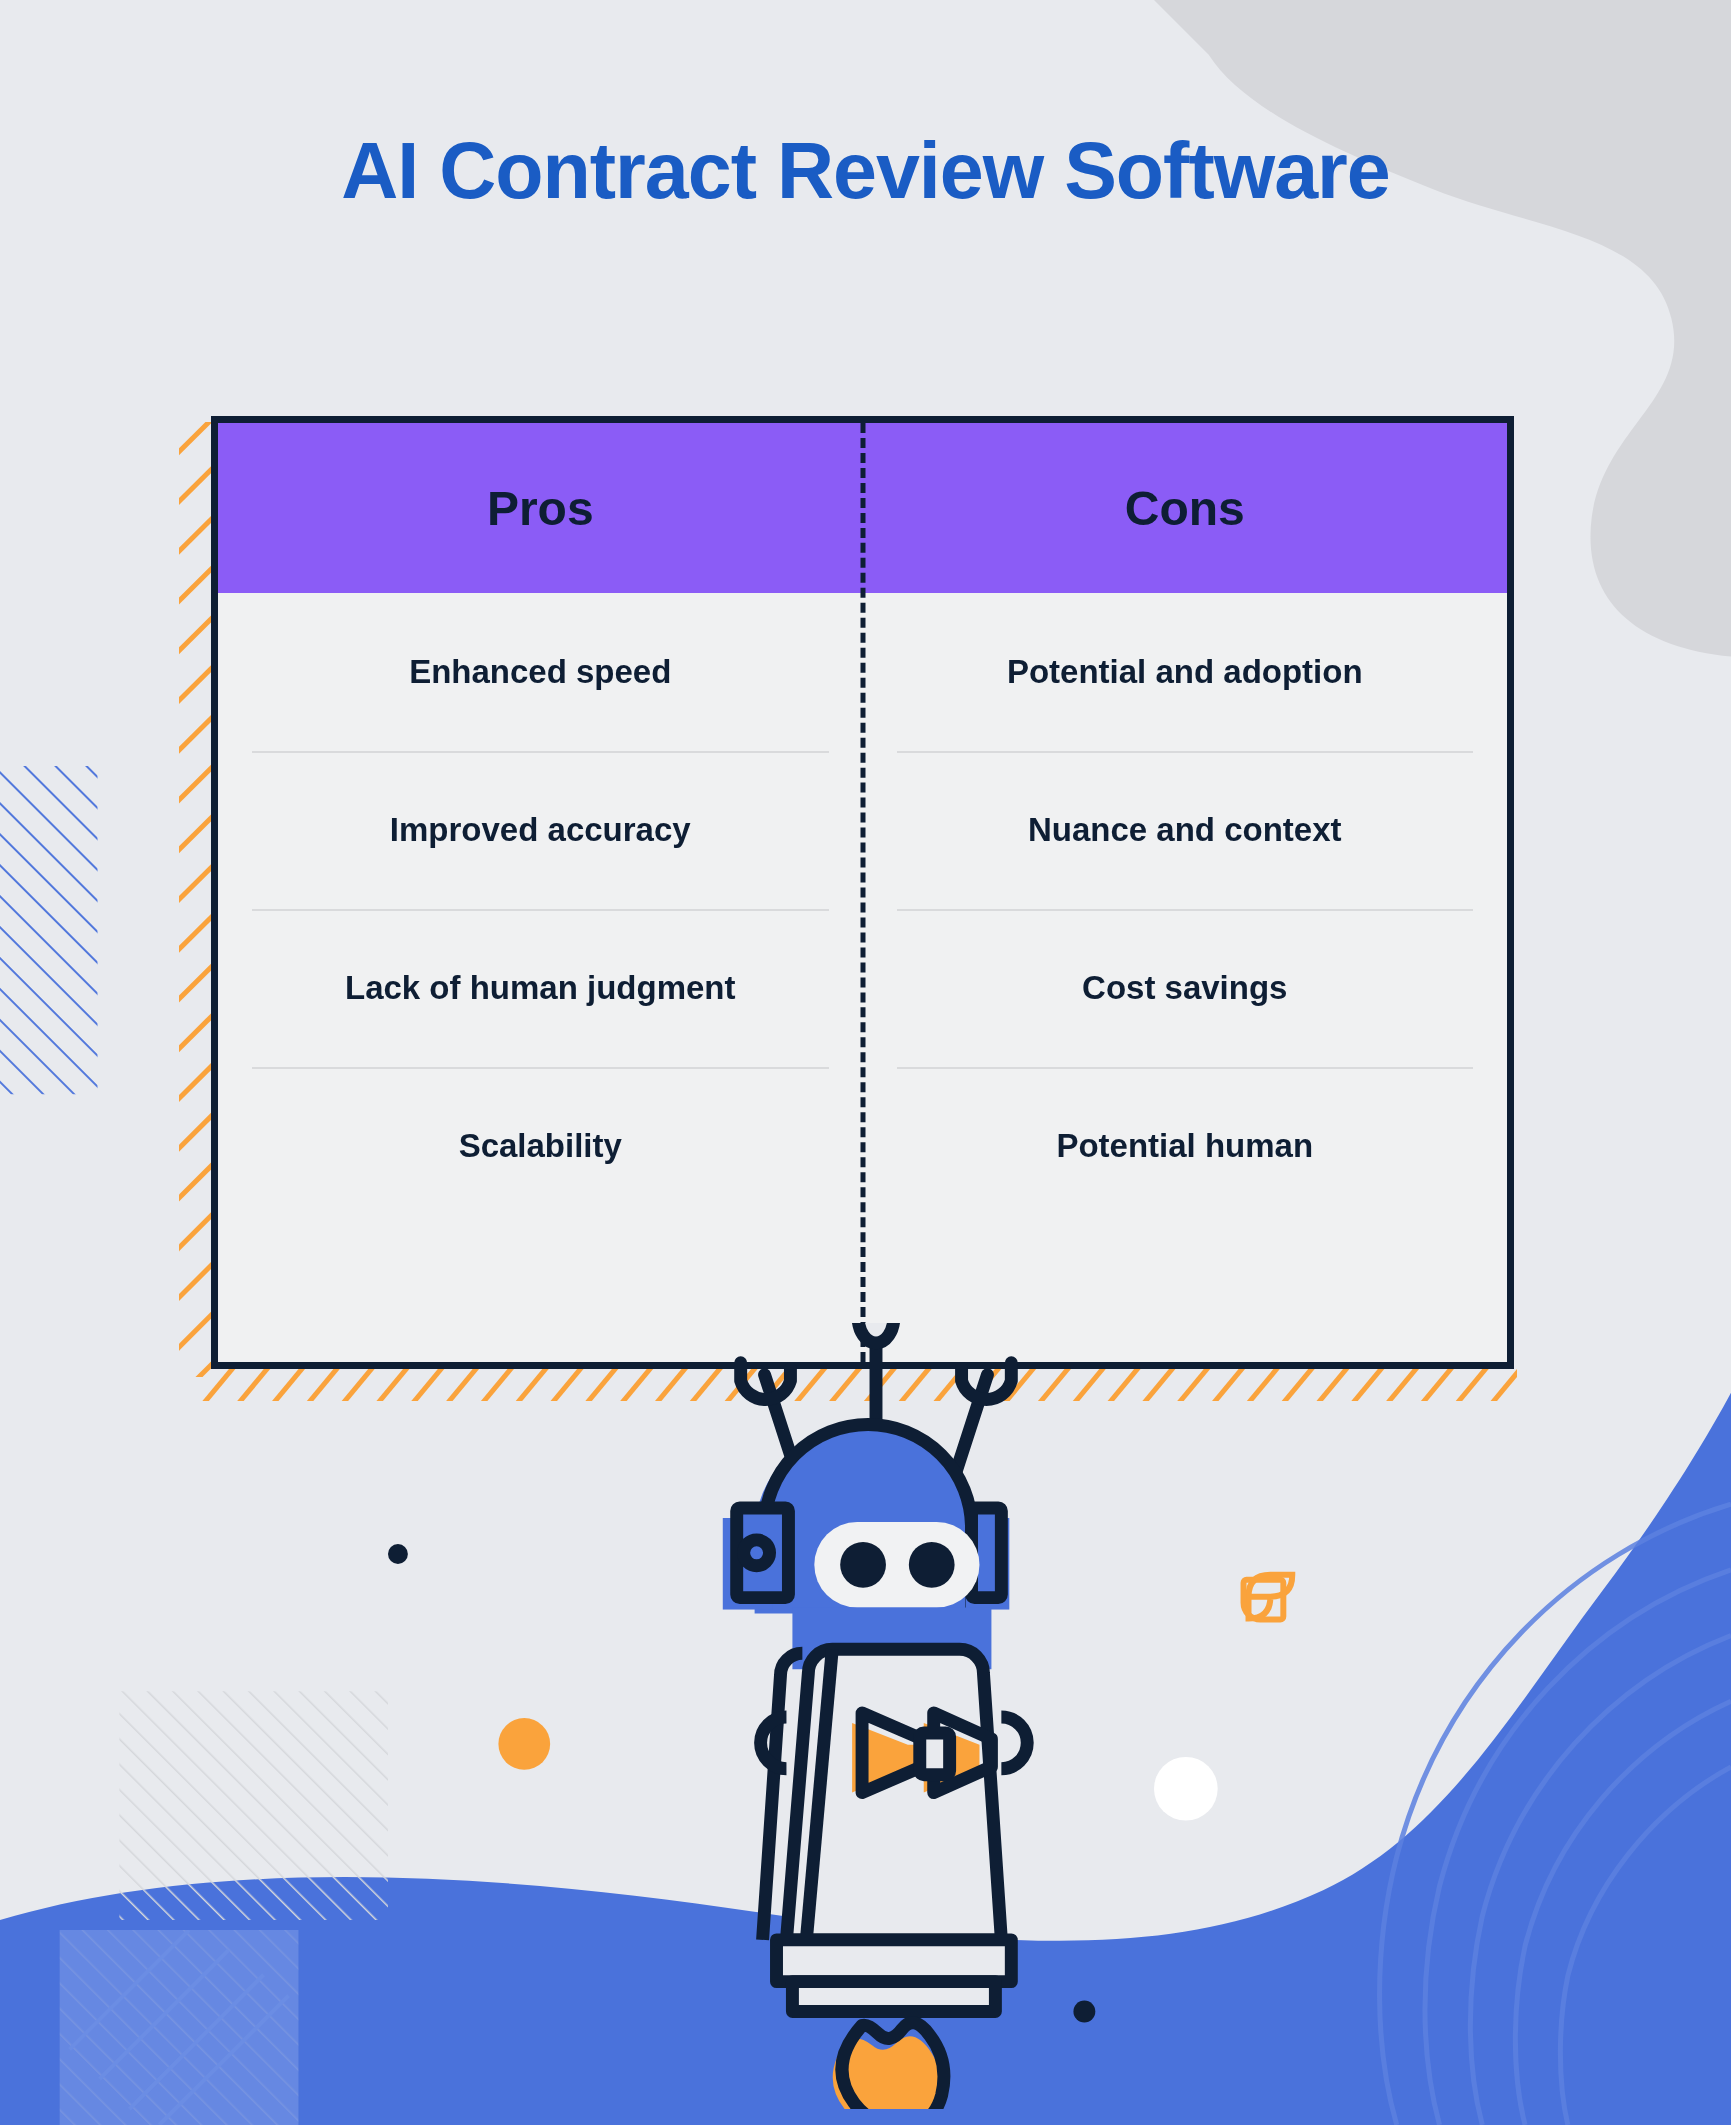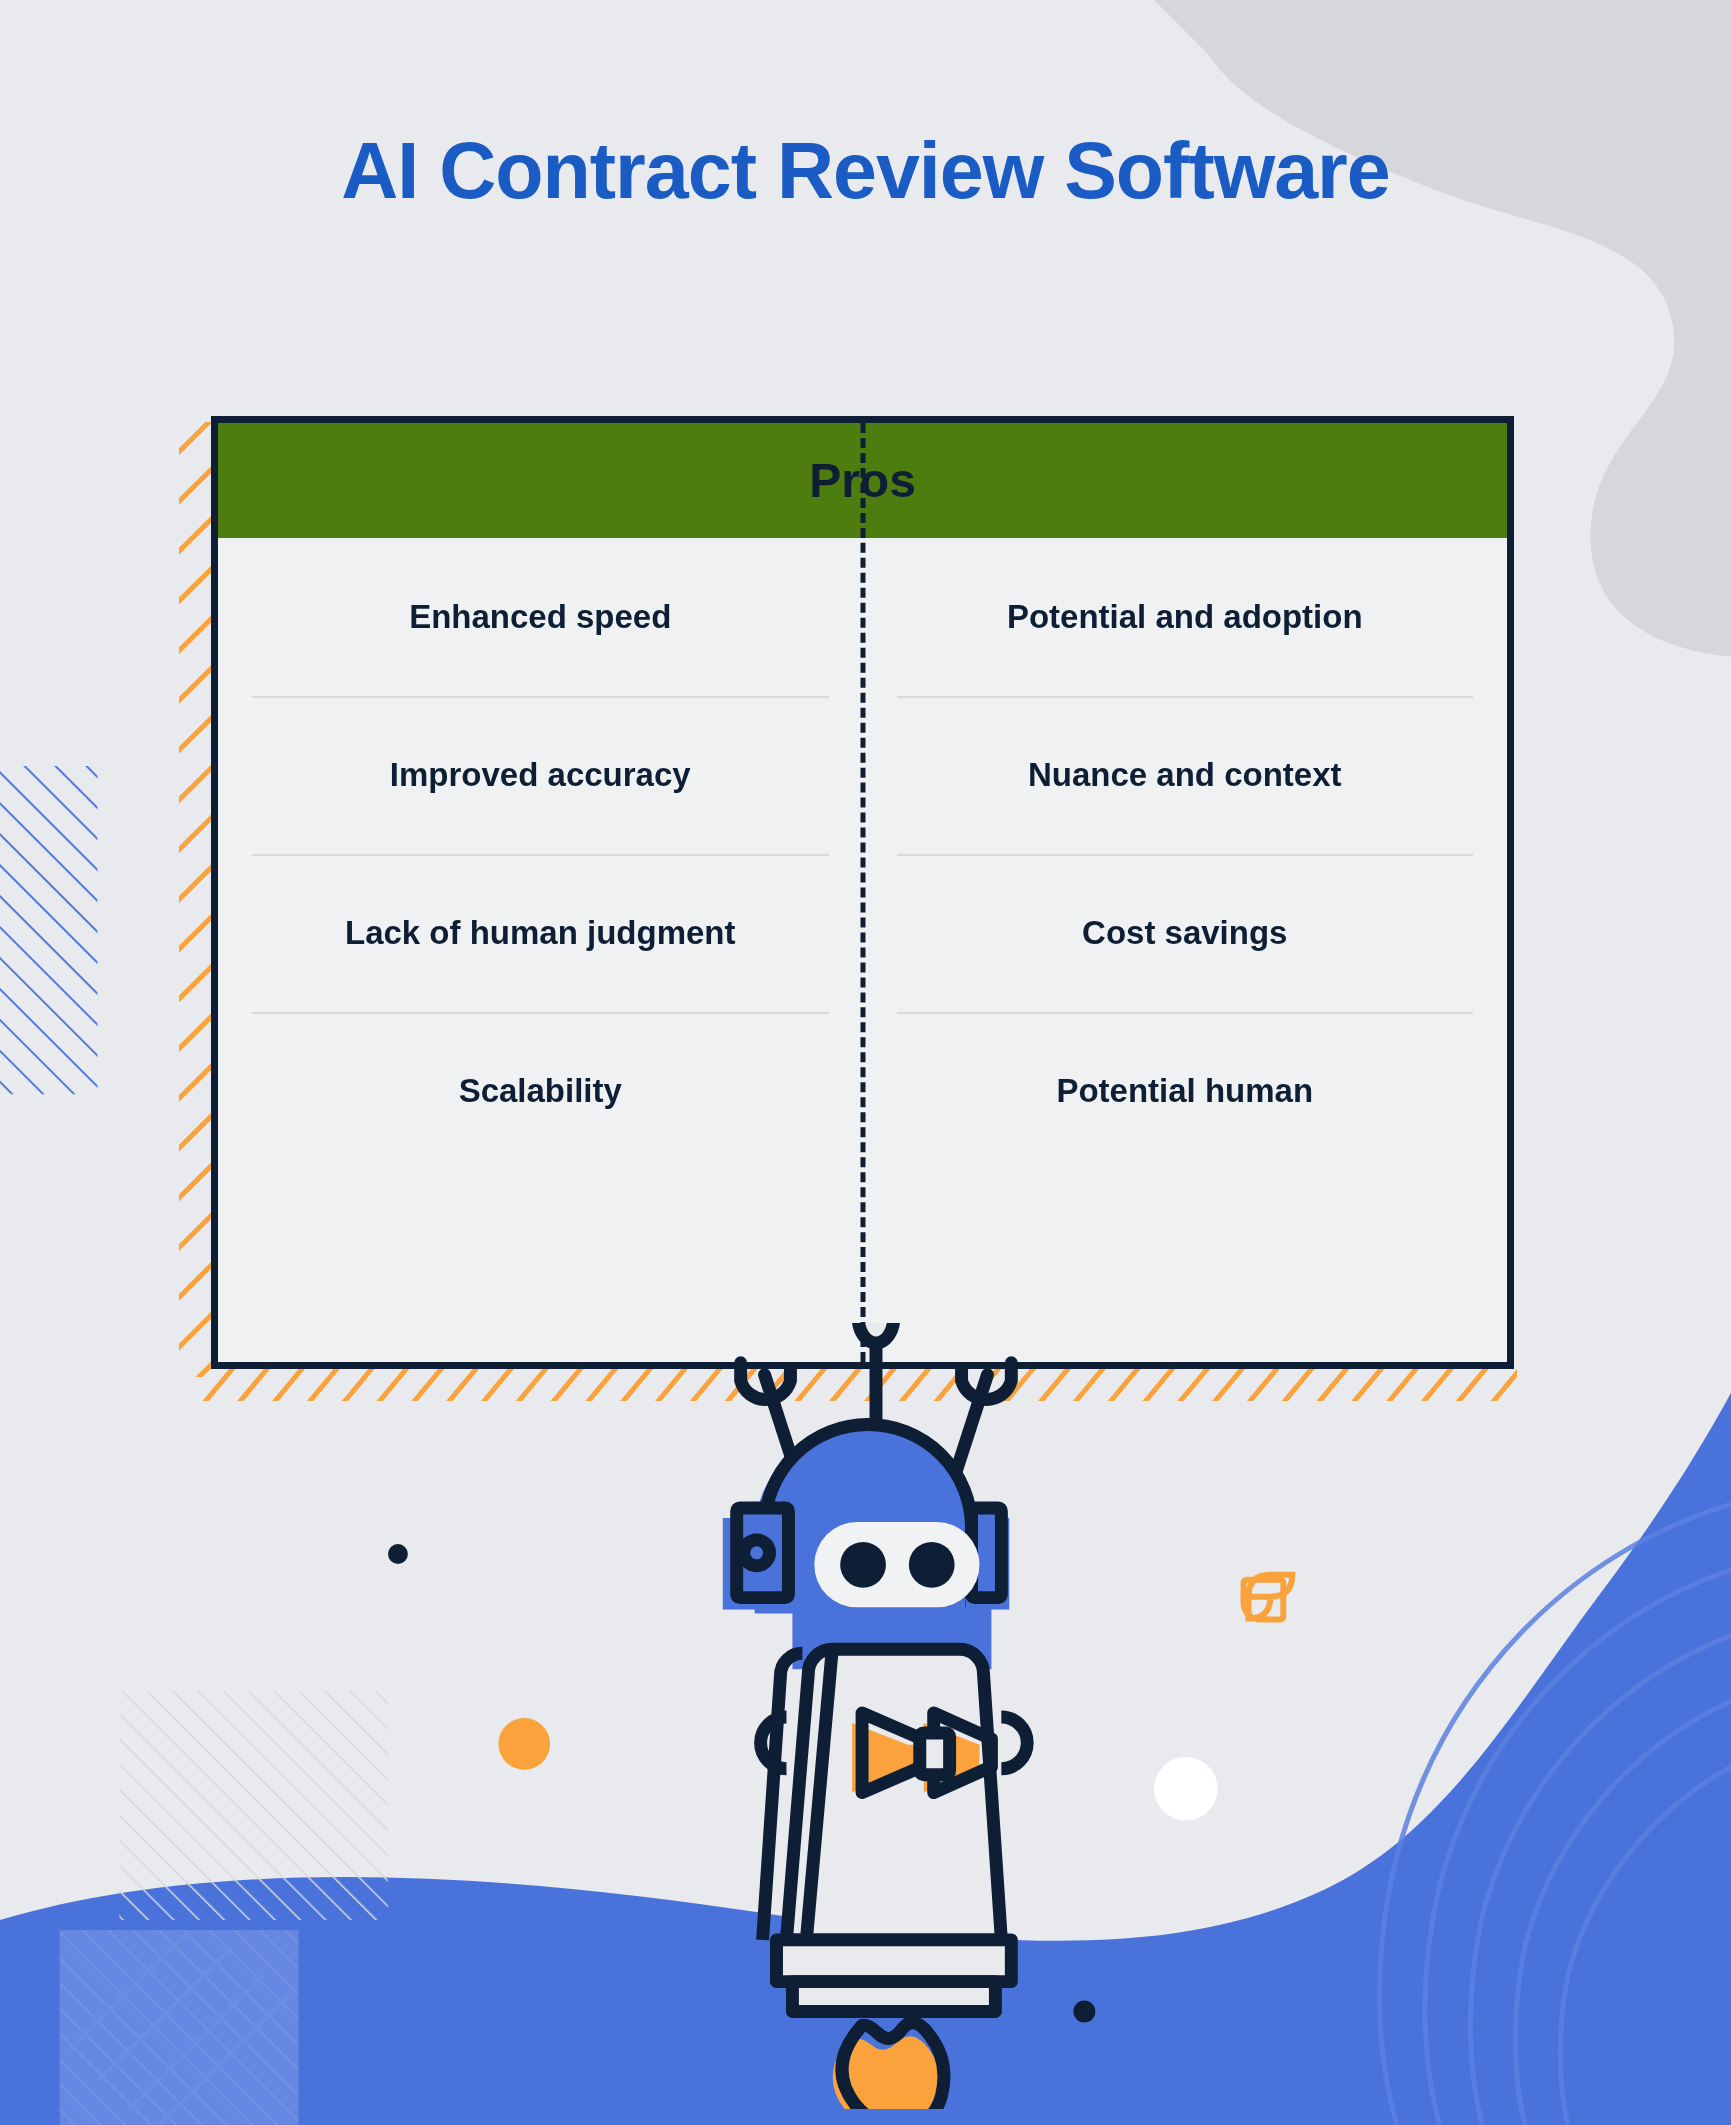--- a/index.html
+++ b/index.html
@@ -30,21 +30,21 @@
   }
 
   
   .table-outer { position:absolute; left:211px; top:416px; width:1303px; height:953px; z-index:6; }
   .table-box {
     position:absolute; inset:0;
     border:7px solid #0E1E34;
     background:#F0F1F2;
   }
   .thead {
-    height:115px; background:#4d7c0f;
+    height:170px; background:#8b5cf6;
     display:flex; align-items:center;
   }
   .thead .cell {
     flex:1; text-align:center; font-size:48px; font-weight:bold; color:#0E1E34;
   }
   .tbody { display:flex; flex-direction:column; }
   .trow { display:flex; height:158px; }
   .trow .cell {
     flex:1; display:flex; align-items:center; justify-content:center;
     font-size:33px; font-weight:bold; color:#0E1E34; text-align:center;
@@ -219,20 +219,21 @@
       <line x1="1260" y1="40" x2="1300" y2="-8"></line>
         <line x1="1295" y1="40" x2="1335" y2="-8"></line>
     </g>
   </svg>
 
   <div class="table-outer">
     <div class="table-box">
 
       <div class="thead">
         <div class="cell">Pros</div>
+        <div class="cell">Cons</div>
       </div>
 
       <div class="tbody">
         <div class="trow">
           <div class="cell left">Enhanced speed</div>
           <div class="cell right">Potential and adoption</div>
         </div>
         <div class="trow">
           <div class="cell left">Improved accuracy</div>
           <div class="cell right">Nuance and context</div>

